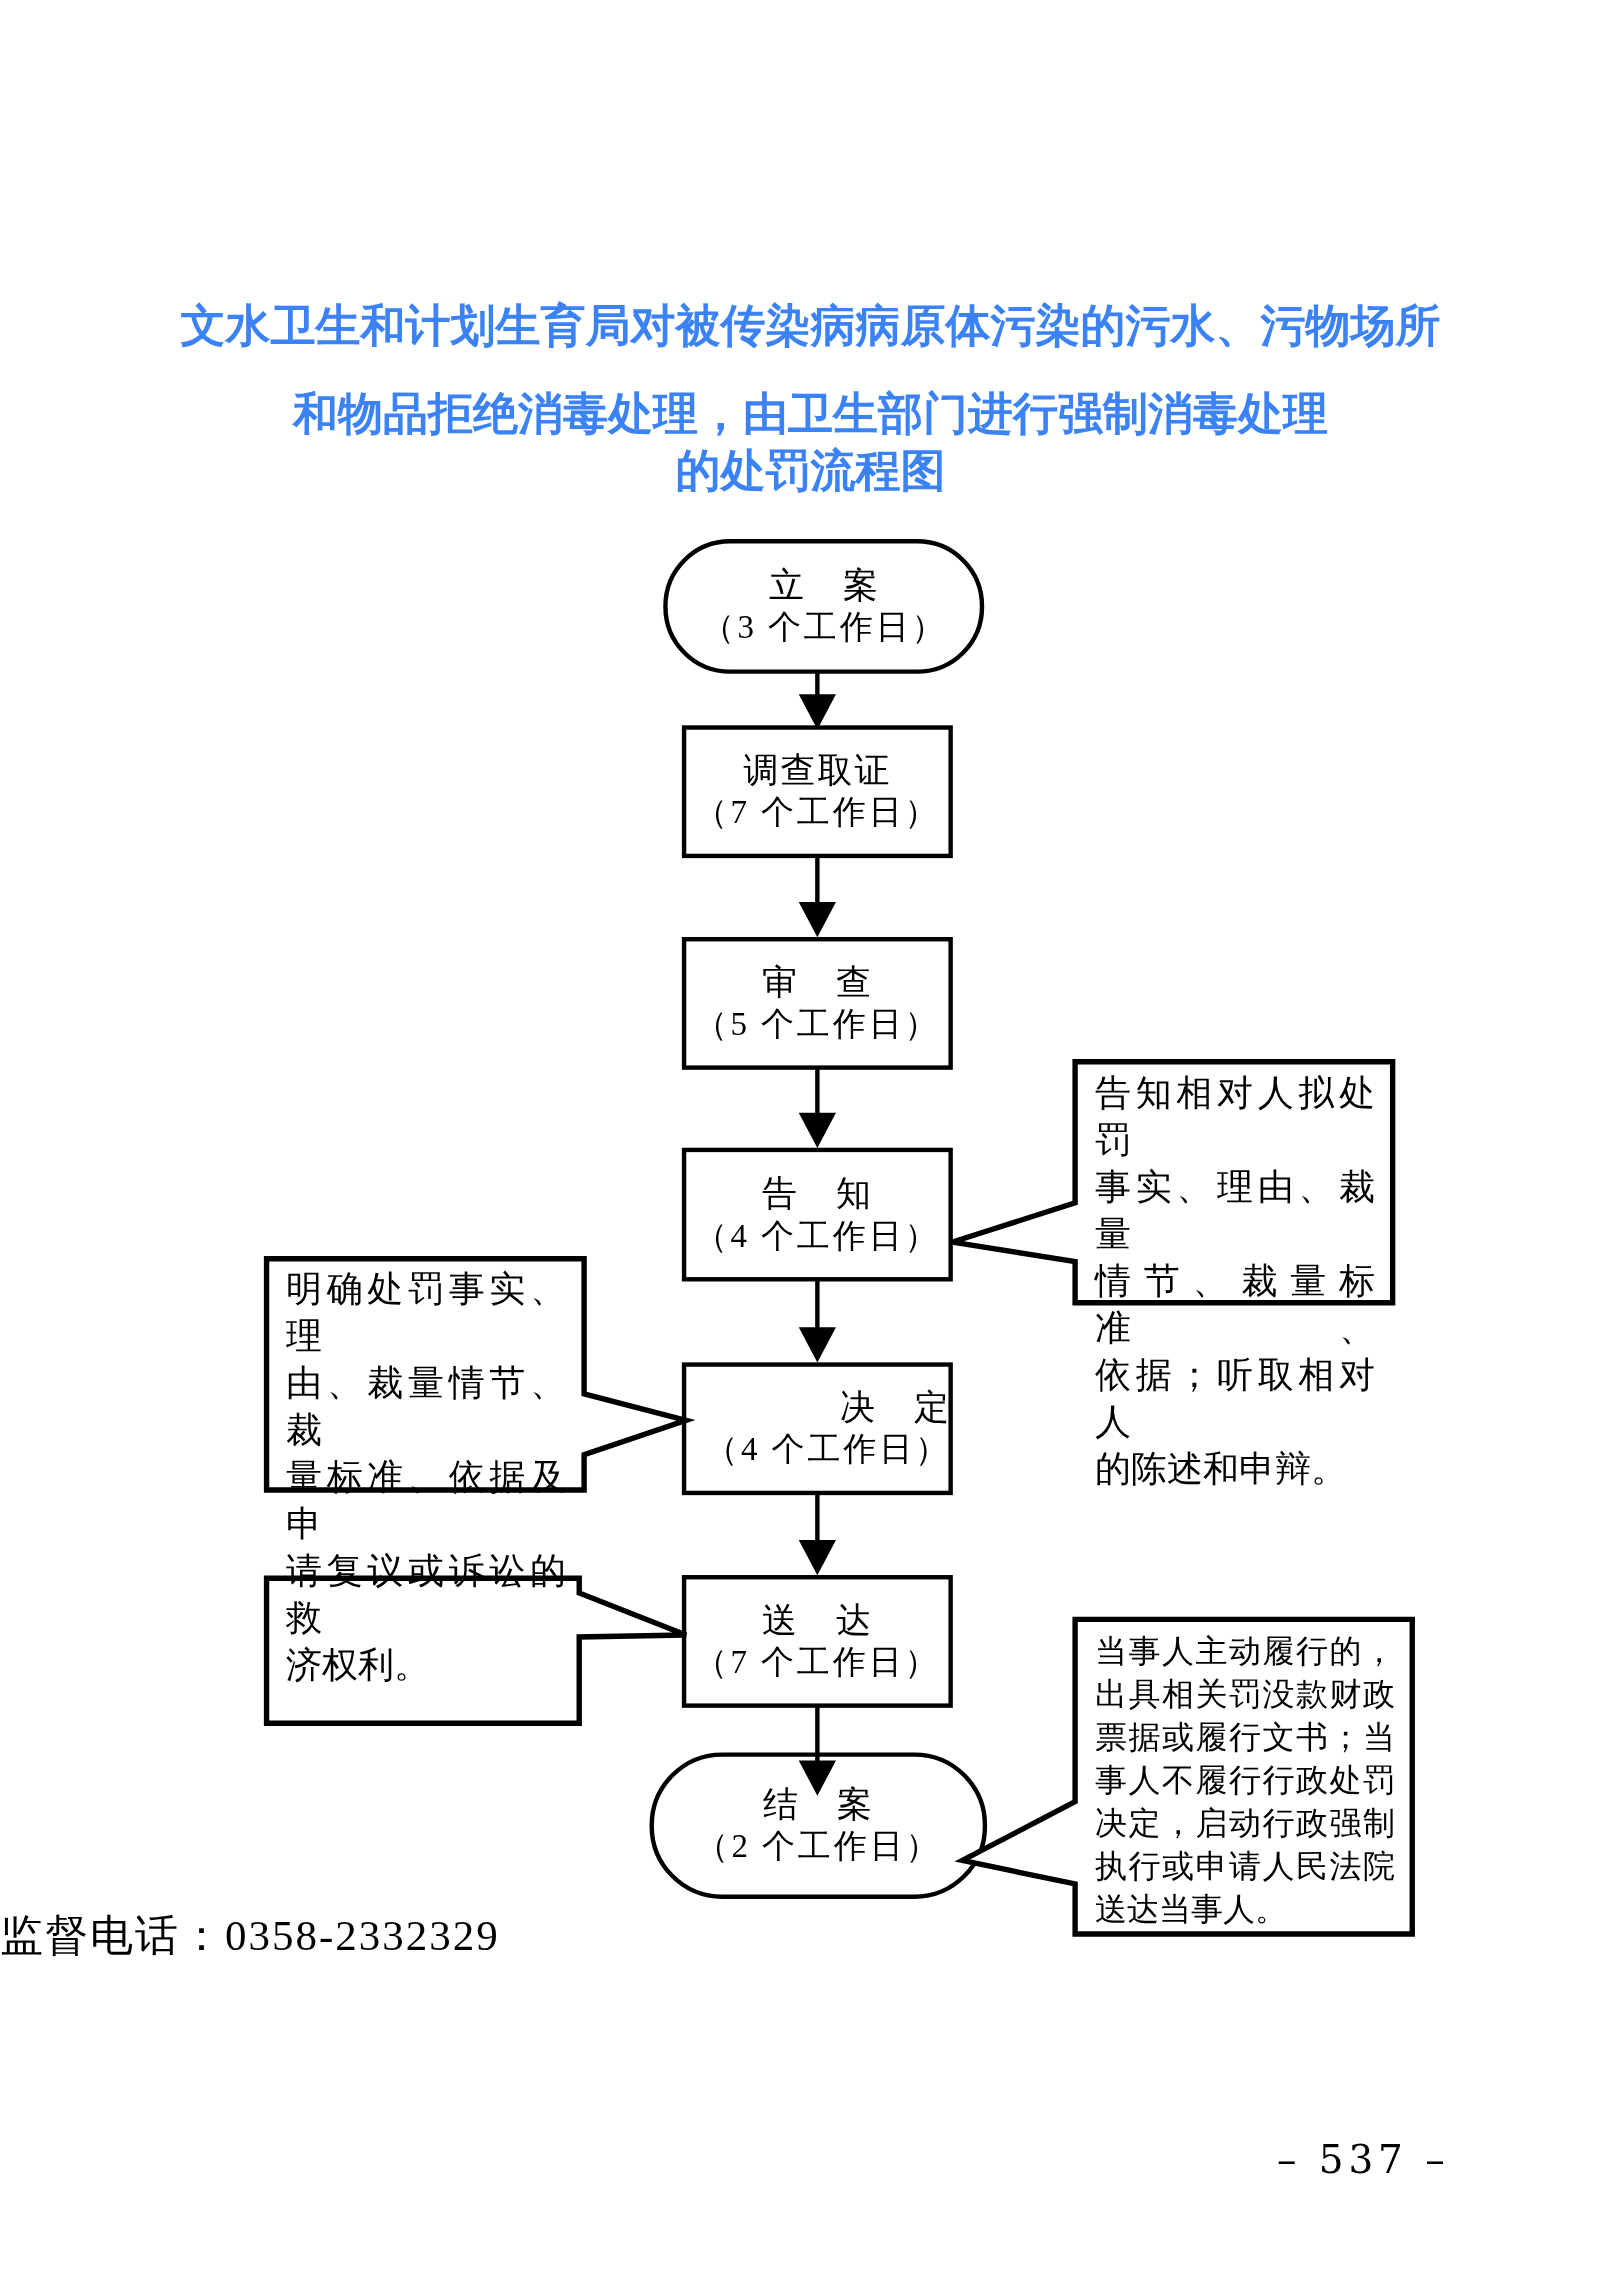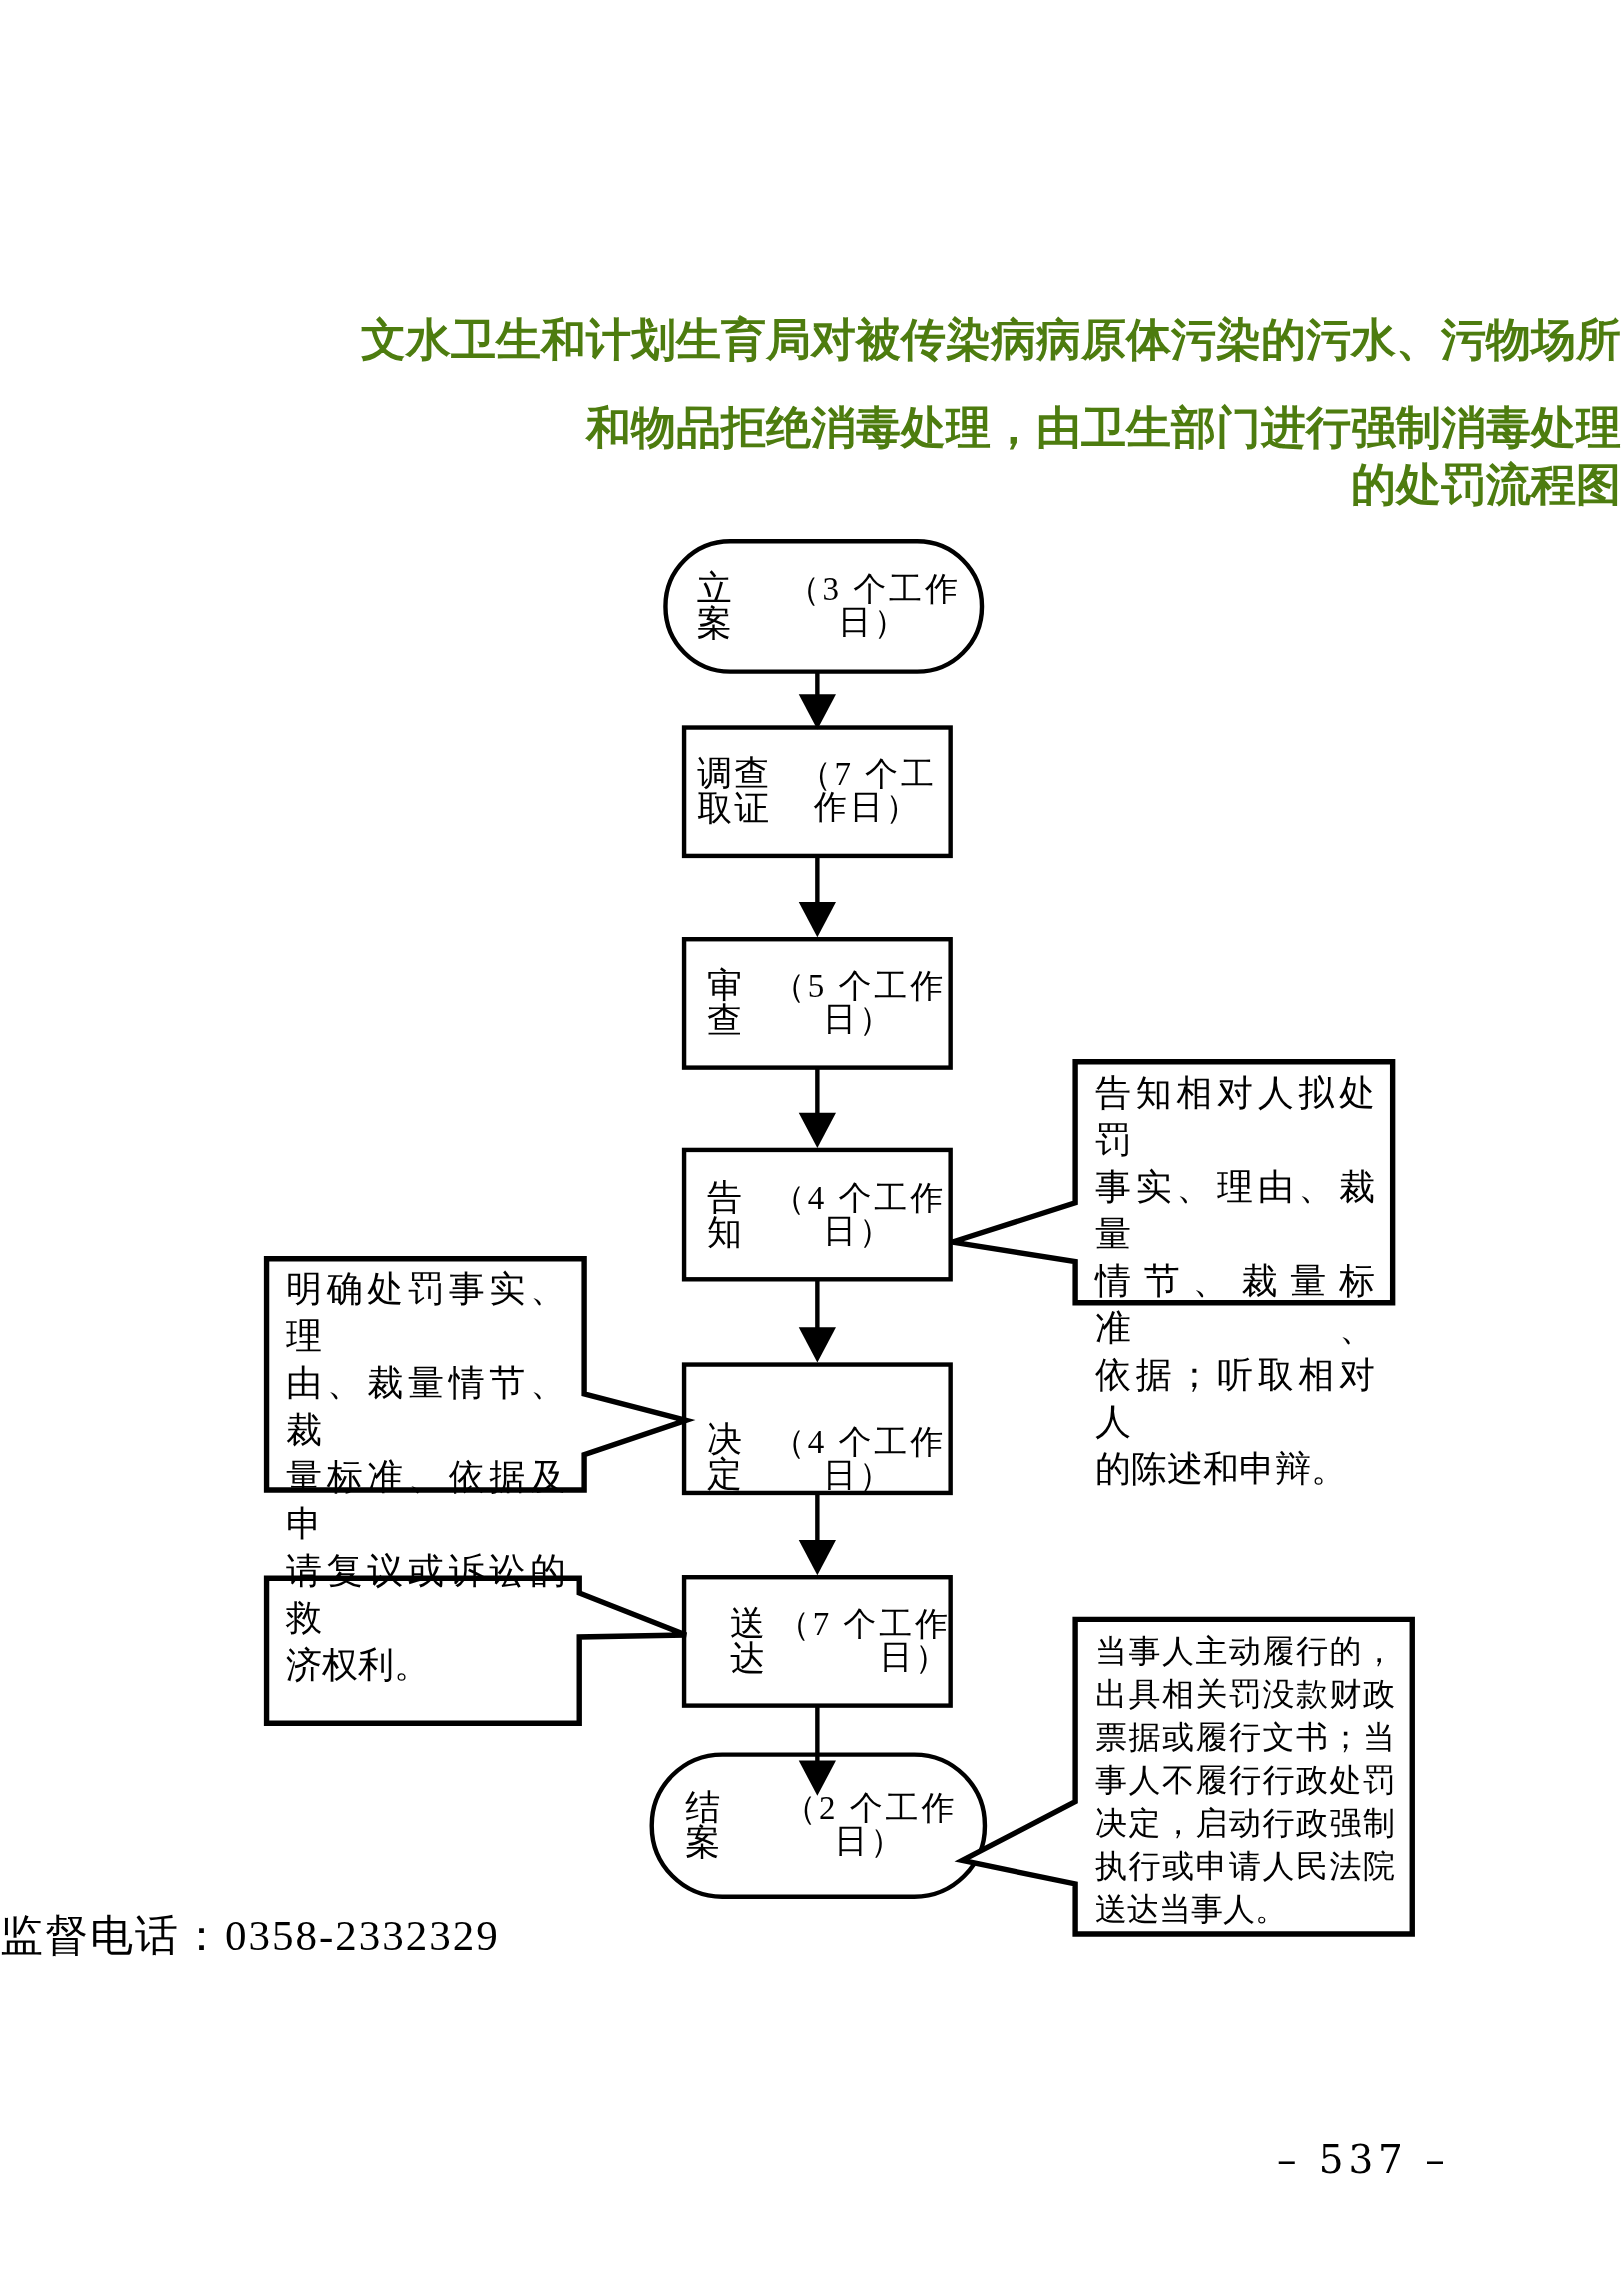--- a/index.html
+++ b/index.html
@@ -2,28 +2,28 @@
 <html><head>
 <meta charset="utf-8">
 <style>
   html,body{margin:0;padding:0;background:#fff;}
   .page{
     position:relative;width:1621px;height:2293px;background:#fff;color:#000;
     font-family:"Liberation Serif",serif;overflow:hidden;
   }
   svg.canvas{position:absolute;left:0;top:0;}
   .title{
-    position:absolute;left:0;width:100%;text-align:right;
-    font-family:"Liberation Sans",sans-serif;font-weight:bold;color:#4d7c0f;margin-top:14px;
+    position:absolute;left:0;width:100%;text-align:center;
+    font-family:"Liberation Sans",sans-serif;font-weight:bold;color:#3b82f6;
   }
   .t1{top:296px;font-size:45px;}
   .t2{top:384px;font-size:45px;}
   .t3{top:441px;font-size:45px;}
   .node{
-    position:absolute;display:flex;flex-direction:row;align-items:center;
+    position:absolute;display:flex;flex-direction:column;align-items:center;
     justify-content:center;row-gap:8.8px;text-align:center;
   }
   .node .lab{font-size:35px;letter-spacing:2px;line-height:1;}
   .node .dur{font-size:33px;letter-spacing:2.9px;line-height:1;}
   .note{position:absolute;display:block;}
   .note .ln{
     display:block;font-size:36px;line-height:47px;
     text-align:justify;text-align-last:justify;
   }
   .note .ln.end{text-align-last:left;}

